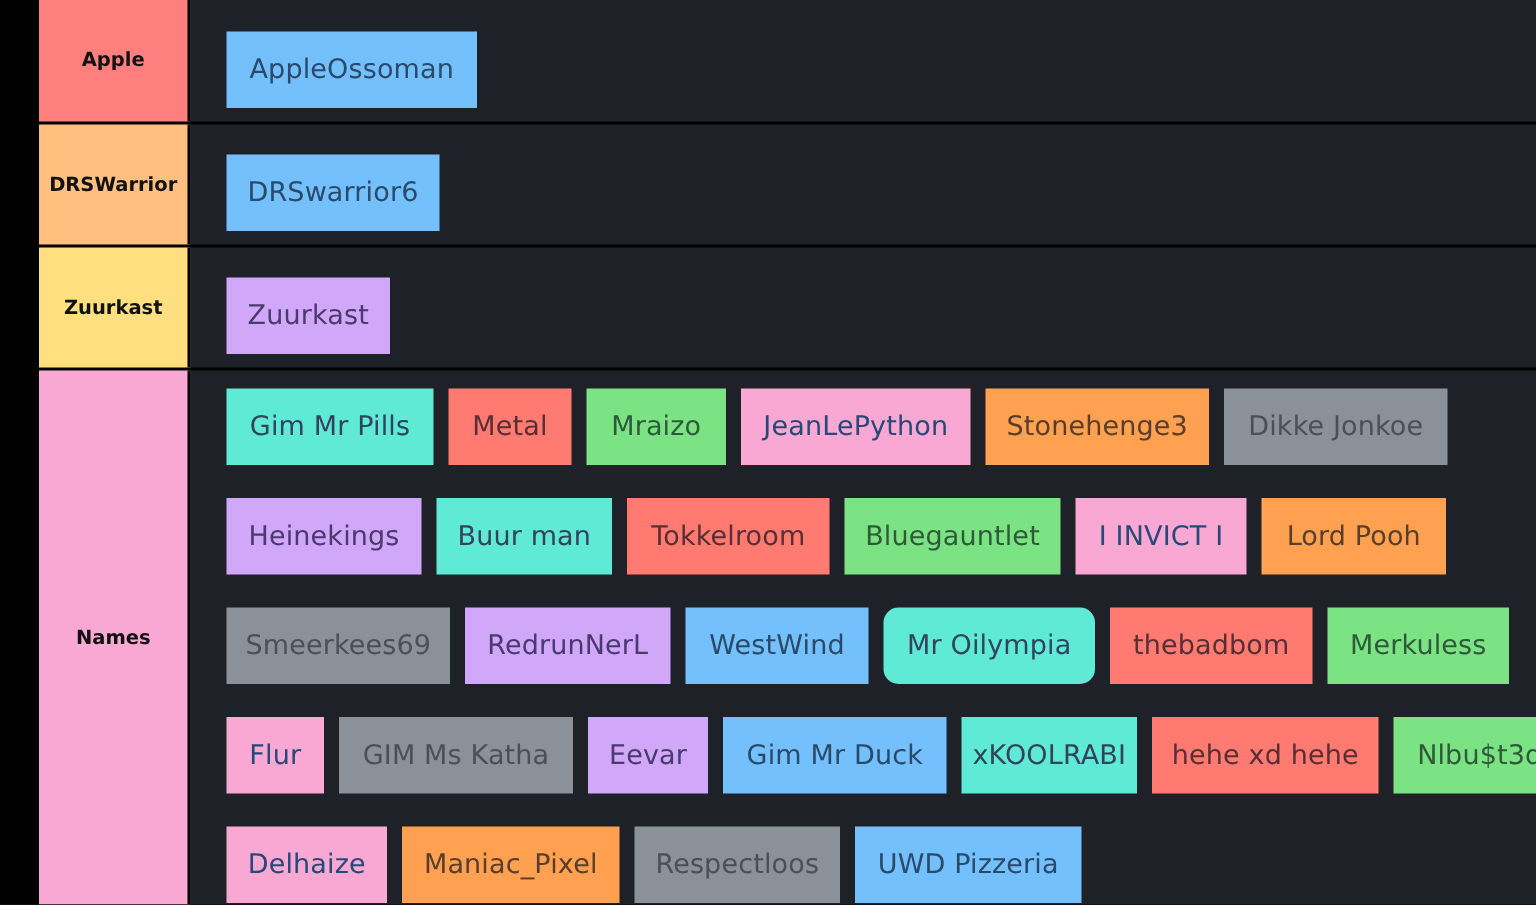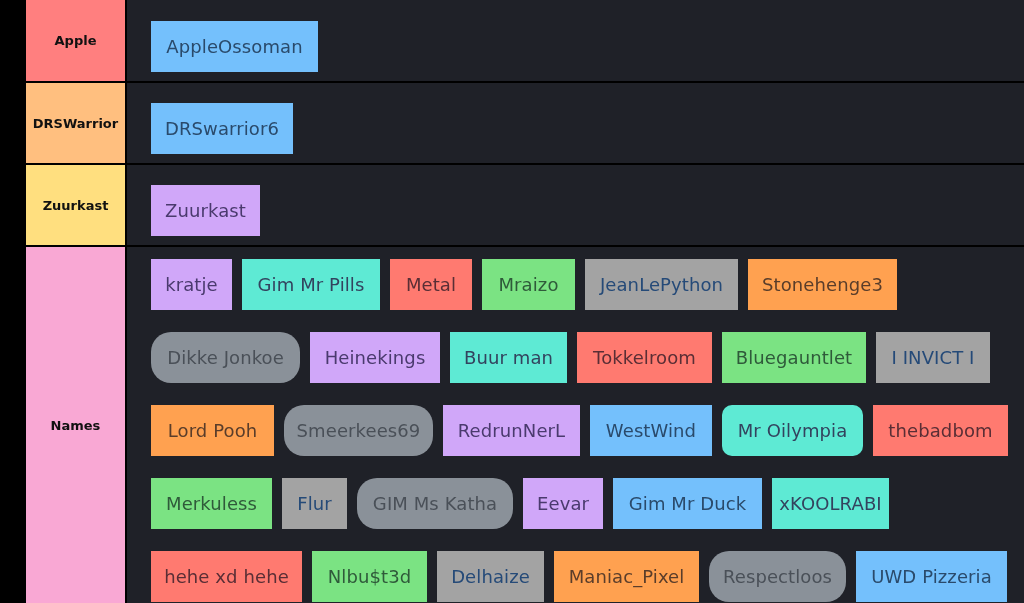--- a/index.html
+++ b/index.html
@@ -27,26 +27,26 @@
   }
   .tag {
     height:51px; box-sizing:border-box;
     display:flex; align-items:center; justify-content:center;
     padding:0 17px;
     font-size:18px; letter-spacing:0.1px;
     color:#2f3d55; white-space:nowrap;
   }
   .c-lightblue { background:#74c0fc; color:#2a4a6b; }
   .c-paleblue  { background:#5eead4; color:#33435e;padding-left:17px; }
-  .c-blue      { background:#a3a3a3; color:#254a78; }
+  .c-blue      { background:#f9a8d4; color:#254a78; }
   .c-purple    { background:#d0a7f9; color:#4a3a6e; }
   .c-red       { background:#ff7a70; color:#5a2e35; }
   .c-green     { background:#7be383; color:#2f5a3a; }
   .c-orange    { background:#ffa150; color:#5a3d2a; }
-  .c-gray      { background:#8a9199; color:#4a5058;border-radius:20px; }
+  .c-gray      { background:#8a9199; color:#4a5058; }
 </style>
 </head>
 <body>
 
 <div class="board">
 
   <div class="tier" style="top:0;height:81px;">
     <div class="tier-label" style="background:#ff7f7f;">Apple</div>
     <div class="tier-items" style="padding-top:21px;align-items:center;">
       <div class="tag c-lightblue" style="width:167px;">AppleOssoman</div>
@@ -63,21 +63,20 @@
   <div class="tier" style="top:165px;height:80px;">
     <div class="tier-label" style="background:#ffdf7f;">Zuurkast</div>
     <div class="tier-items" style="padding-top:20px;">
       <div class="tag c-purple" style="width:109px;">Zuurkast</div>
     </div>
   </div>
 
   <div class="tier" style="top:247px;height:356px;">
     <div class="tier-label" style="background:#f9a8d4;">Names</div>
     <div class="tier-items" style="padding-top:12px;">
-      <div class="tag c-purple" style="width:81px;">kratje</div>
       <div class="tag c-paleblue" style="width:138px;">Gim Mr Pills</div>
       <div class="tag c-red" style="width:82px;">Metal</div>
       <div class="tag c-green" style="width:93px;">Mraizo</div>
       <div class="tag c-blue" style="width:153px;">JeanLePython</div>
       <div class="tag c-orange" style="width:149px;">Stonehenge3</div>
 
       <div class="tag c-gray" style="width:149px;">Dikke Jonkoe</div>
       <div class="tag c-purple" style="width:130px;">Heinekings</div>
       <div class="tag c-paleblue" style="width:117px;">Buur man</div>
       <div class="tag c-red" style="width:135px;">Tokkelroom</div>

